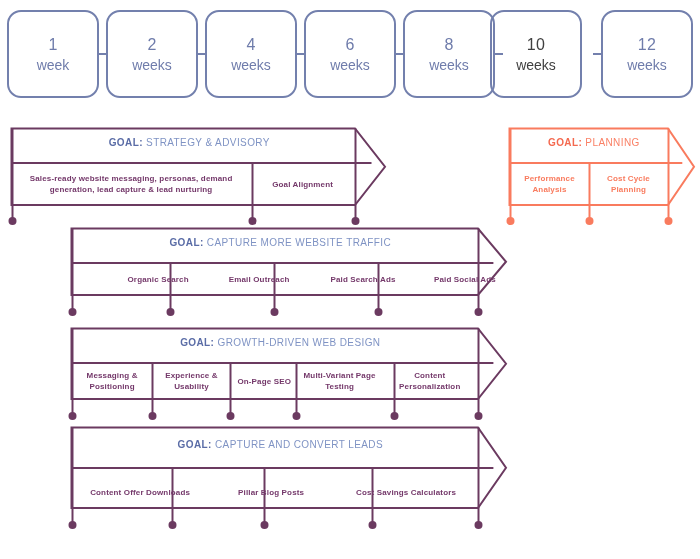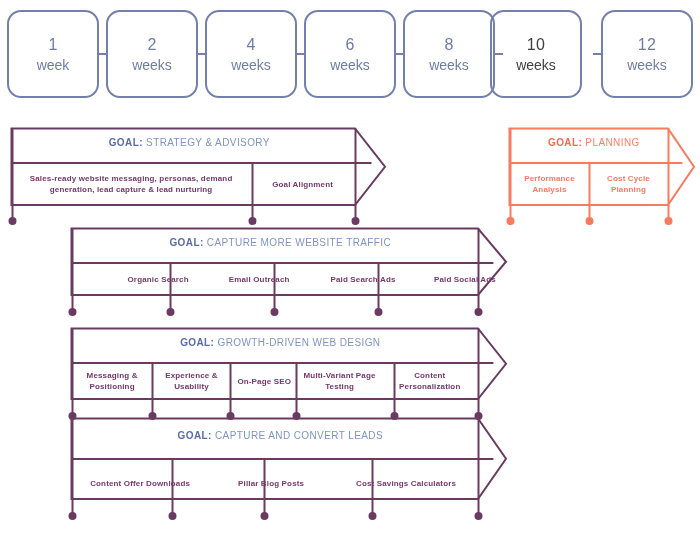--- a/index.html
+++ b/index.html
@@ -254,21 +254,21 @@
             <span>On-Page SEO</span>
           </div>
           <div class="subcell" style="flex: 1.05 0 0px; color: rgb(116, 56, 106);">
             <span>Multi-Variant Page Testing</span>
           </div>
           <div class="subcell" style="flex: 1.22 0 0px; color: rgb(116, 56, 106);">
             <span>Content Personalization</span>
           </div>
         </div>
       </div>
-      <div class="banner" style="left: 70px; top: 417px; width: 450px; height: 109px;">
+      <div class="banner" style="left: 70px; top: 426px; width: 450px; height: 109px;">
         <svg class="banner-svg" width="450" height="109">
           <path d="M 1.5 82 L 1.5 1.5 L 408 1.5 L 436 41.75 L 408 82 Z" fill="none" stroke="#6b3a60" stroke-width="2" stroke-linejoin="miter"></path>
           <line x1="1.5" y1="42" x2="423.4" y2="42" stroke="#6b3a60" stroke-width="2"></line>
           <line x1="2.5" y1="1.5" x2="2.5" y2="96" stroke="#6b3a60" stroke-width="2"></line>
           <circle cx="2.5" cy="99" r="4" fill="#6b3a60"></circle>
           <line x1="102.5" y1="42" x2="102.5" y2="96" stroke="#6b3a60" stroke-width="2"></line>
           <circle cx="102.5" cy="99" r="4" fill="#6b3a60"></circle>
           <line x1="194.5" y1="42" x2="194.5" y2="96" stroke="#6b3a60" stroke-width="2"></line>
           <circle cx="194.5" cy="99" r="4" fill="#6b3a60"></circle>
           <line x1="302.5" y1="42" x2="302.5" y2="96" stroke="#6b3a60" stroke-width="2"></line>

